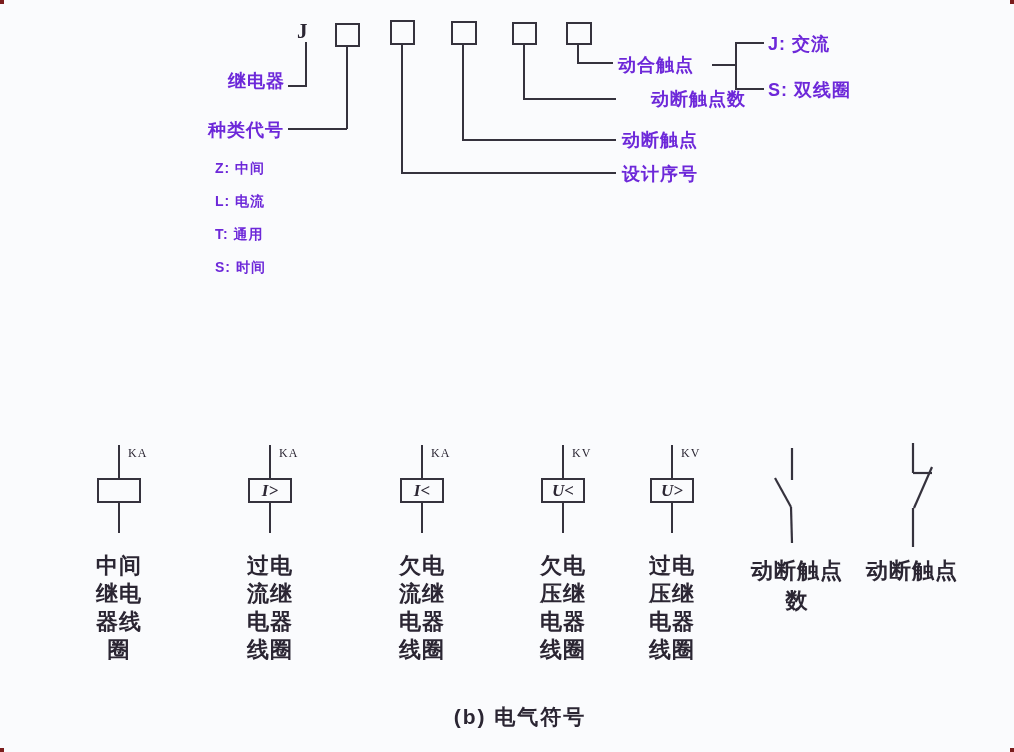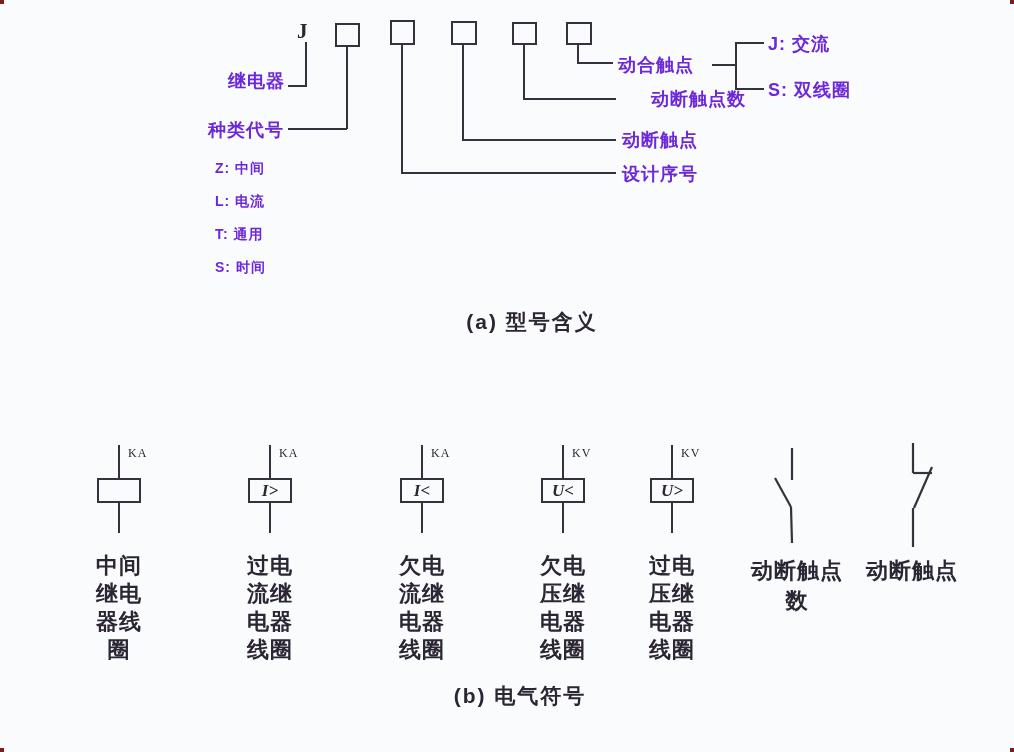--- a/index.html
+++ b/index.html
@@ -121,21 +121,20 @@
   <div class="hline" style="left:577px;top:62px;width:36px;"></div>
   <div class="cn cn18" style="left:618px;top:54px;">动合触点</div>
 
   <div class="hline" style="left:712px;top:64px;width:23px;"></div>
   <div class="vline" style="left:735px;top:42px;height:48px;"></div>
   <div class="hline" style="left:735px;top:42px;width:29px;"></div>
   <div class="hline" style="left:735px;top:88px;width:29px;"></div>
   <div class="cn cn18" style="left:768px;top:33px;">J:  交流</div>
   <div class="cn cn18" style="left:768px;top:79px;">S:  双线圈</div>
 
-  <div class="caption" style="left:407px;top:308px;width:250px;">(a) 型号含义</div>
 
   <div class="coil" style="left:84px;">
     <div class="topline"></div>
     <div class="cbox">
         <span></span>
       </div>
     <div class="botline"></div>
     <div class="tag">KA</div>
     <div class="clabel">中间
 继电
@@ -203,15 +202,15 @@
   <div class="contact-label" style="left:741px;">动断触点数</div>
 
   <svg class="abs" style="left:885px;top:438px;" width="60" height="115" viewBox="0 0 60 115">
     <line x1="28" y1="5" x2="28" y2="35" stroke="#35323d" stroke-width="2.2"></line>
     <line x1="28" y1="35" x2="47" y2="35" stroke="#35323d" stroke-width="2.2"></line>
     <line x1="47" y1="29" x2="29" y2="70" stroke="#35323d" stroke-width="2.2"></line>
     <line x1="28" y1="70" x2="28" y2="109" stroke="#35323d" stroke-width="2.2"></line>
   </svg>
   <div class="contact-label" style="left:856px;">动断触点</div>
 
-  <div class="caption" style="left:395px;top:682px;width:250px;">(b) 电气符号</div>
+  <div class="caption" style="left:395px;top:703px;width:250px;">(b) 电气符号</div>
 
 </div>
 
 </body></html>

